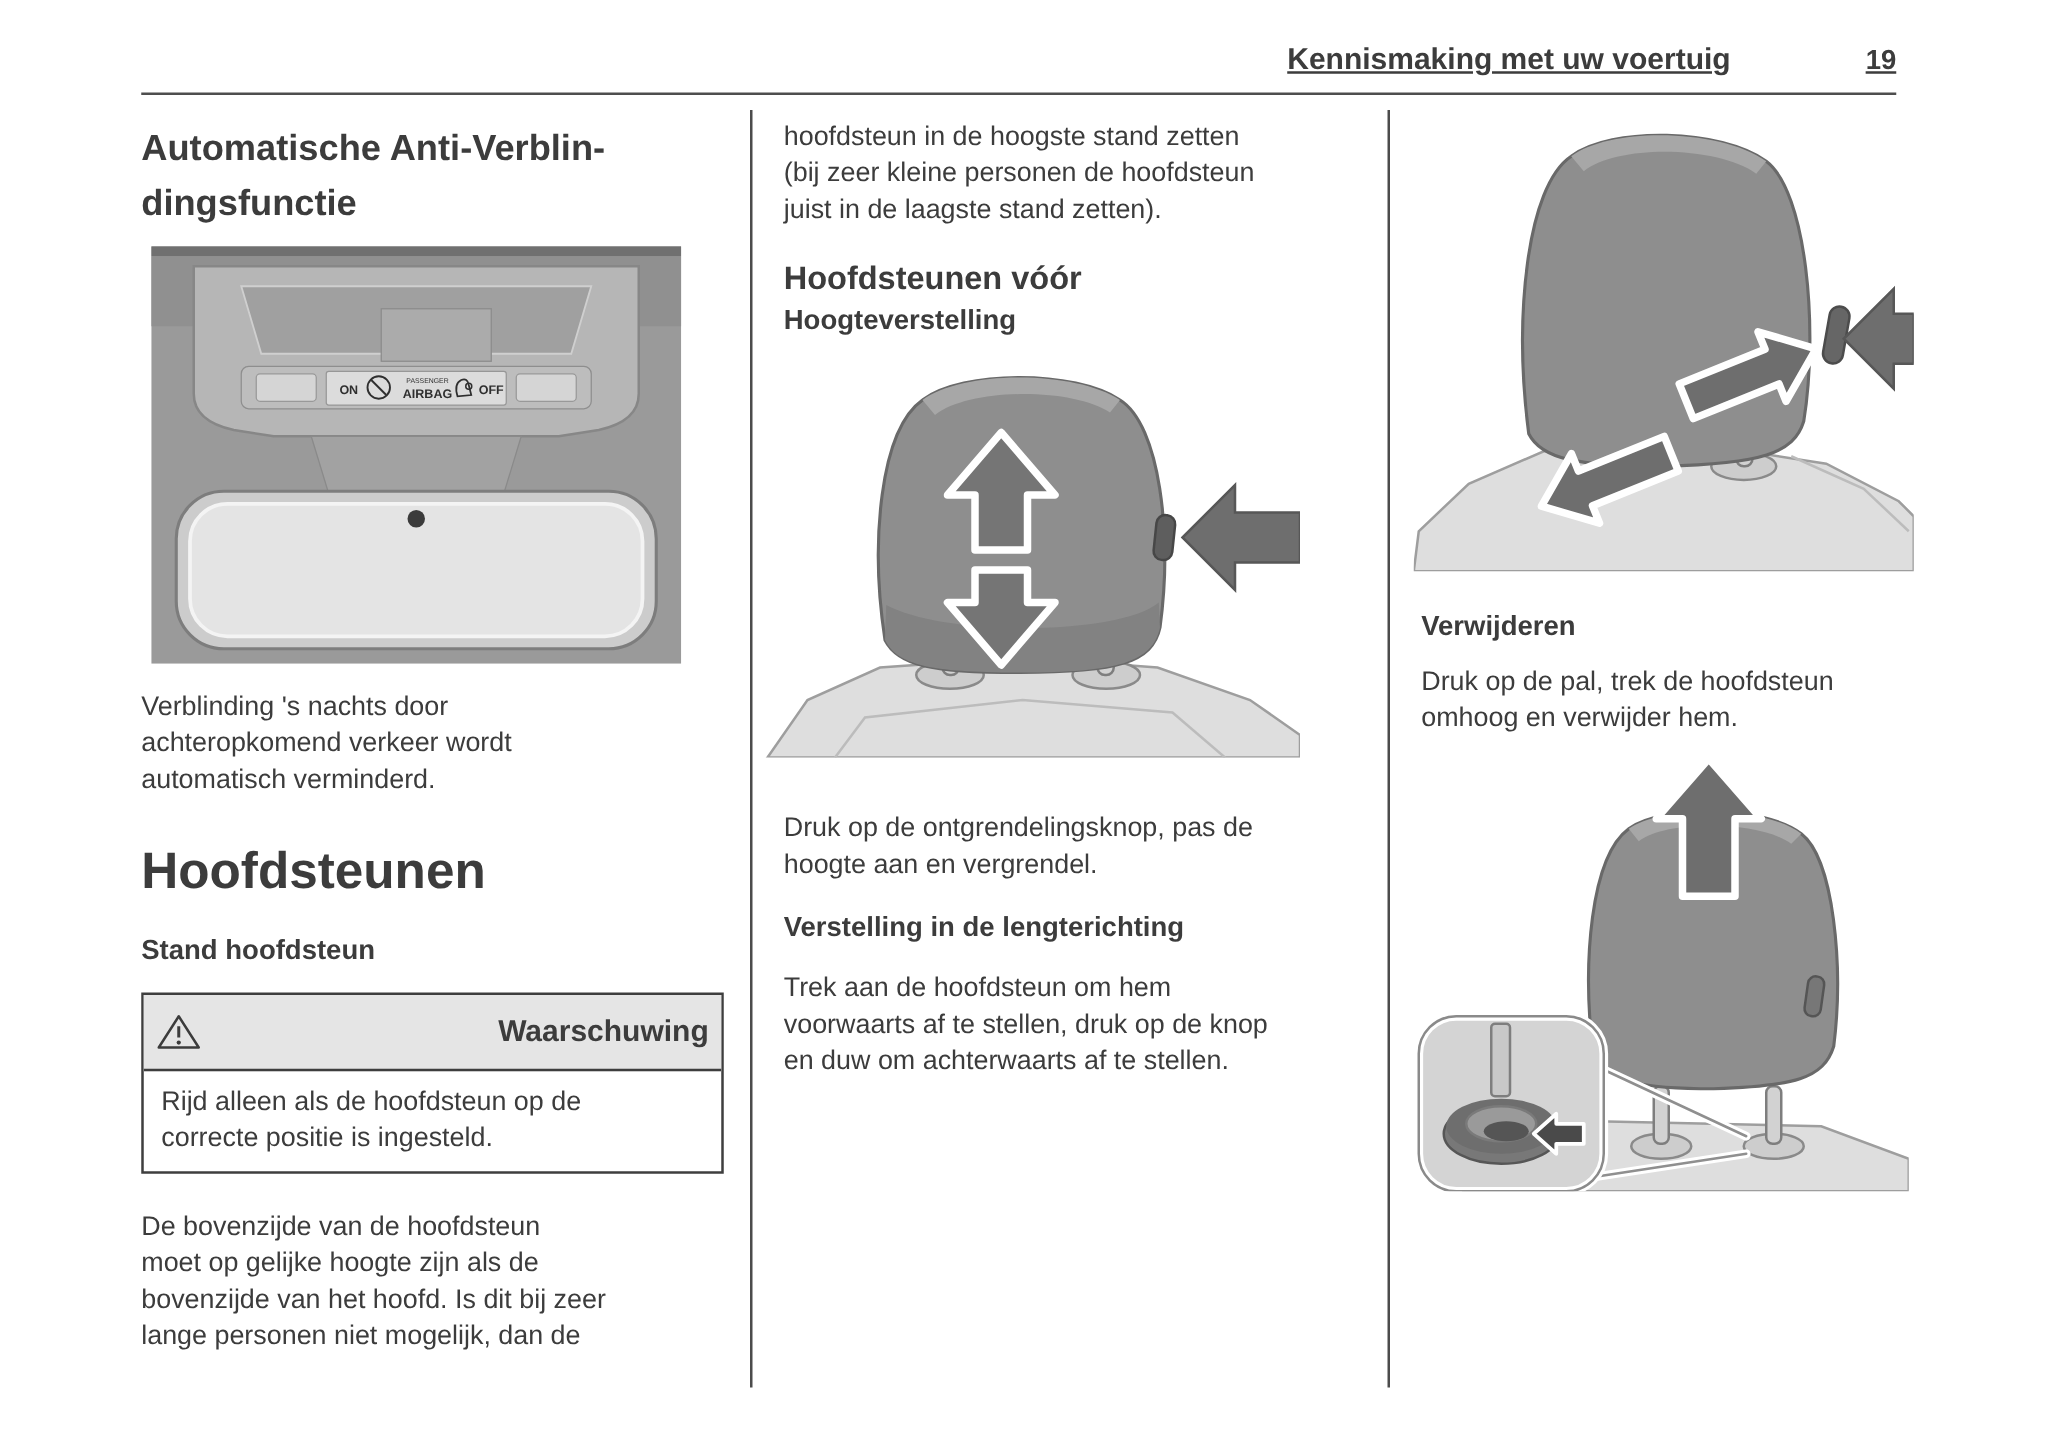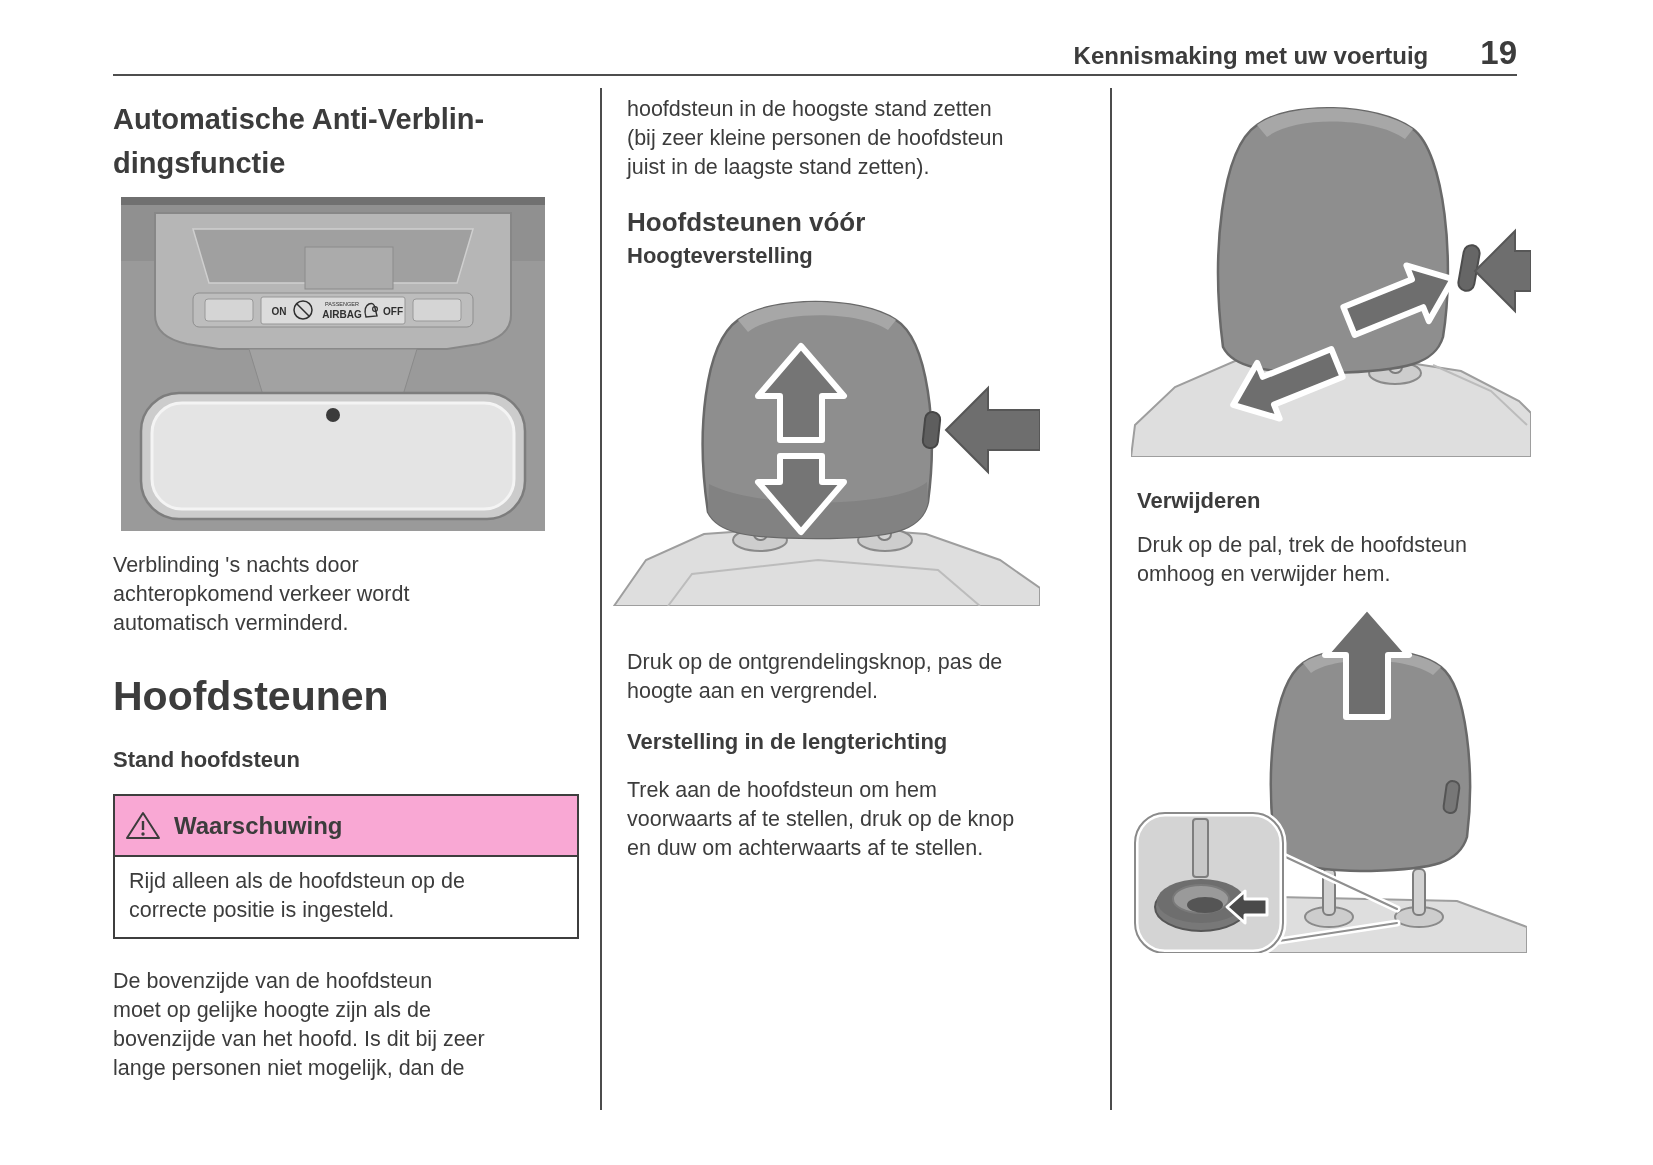--- a/index.html
+++ b/index.html
@@ -3,24 +3,24 @@
 <meta charset="utf-8">
 <style>
   html,body { margin:0; padding:0; background:#ffffff; }
   .page {
     position:relative; width:1653px; height:1165px; background:#ffffff;
     font-family:"Liberation Sans", sans-serif; color:#3c3c3c; overflow:hidden;
   }
   
   .header-row {
     position:absolute; left:113px; top:34px; width:1404px;
-    display:flex; justify-content:flex-end; align-items:baseline; gap:52px;
+    display:flex; justify-content:flex-end; align-items:baseline; gap:108px;text-decoration:underline;
   }
   .header-title { font-size:24px; font-weight:bold; }
-  .page-number  { font-size:33px; font-weight:bold; }
+  .page-number  { font-size:22px; font-weight:bold; }
   .header-rule  { position:absolute; left:113px; top:74px; width:1404px; height:2px; background:#4e4e4e; }
 
   
   .v-divider { position:absolute; top:88px; width:2px; height:1022px; background:#4c4c4c; }
   .v-divider.d1 { left:600px; }
   .v-divider.d2 { left:1110px; }
 
   
   .col { position:absolute; }
   .col1 { left:113px; top:97px;  width:466px; }
@@ -35,22 +35,22 @@
 
   .fig { display:block; }
   .fig1 { margin:12px 0 0 8px;   width:424px; height:334px; }
   .fig2 { margin:18px 0 0 -19px; width:432px; height:318px; }
   .fig3 { margin:0 0 0 -6px;     width:400px; height:362px; }
   .fig4 { margin:12px 0 0 -10px; width:400px; height:352px; }
 
   
   .warning-box { margin-top:20px; border:2px solid #3e3e3e; }
   .warning-head {
-    background:#f9a8d4; border-bottom:2px solid #3e3e3e;
-    display:flex; justify-content:flex-start; align-items:center; gap:13px;
+    background:#e5e5e5; border-bottom:2px solid #3e3e3e;
+    display:flex; justify-content:space-between; align-items:center; gap:13px;
     padding:14px 10px;
   }
   .warning-title { font-size:24px; font-weight:bold; }
   .warning-body  { padding:10px 14px 12px 14px;border-radius:30px; }
 
   .mt44 { margin-top:20px; } .mt42 { margin-top:42px; }
   .mt30 { margin-top:30px; } .mt28 { margin-top:28px; } .mt22 { margin-top:22px; }
   .mt20 { margin-top:20px; }
   .mt16 { margin-top:16px; } .mt4  { margin-top:4px;  }
 </style>

